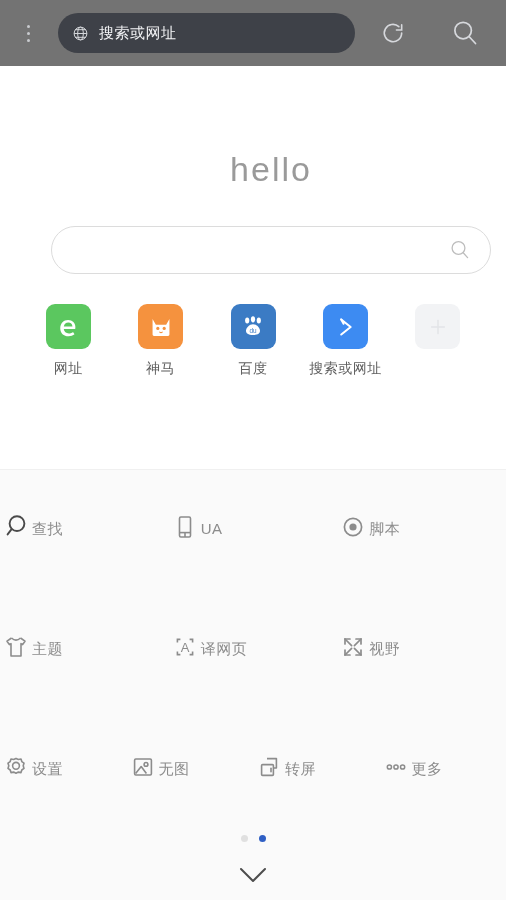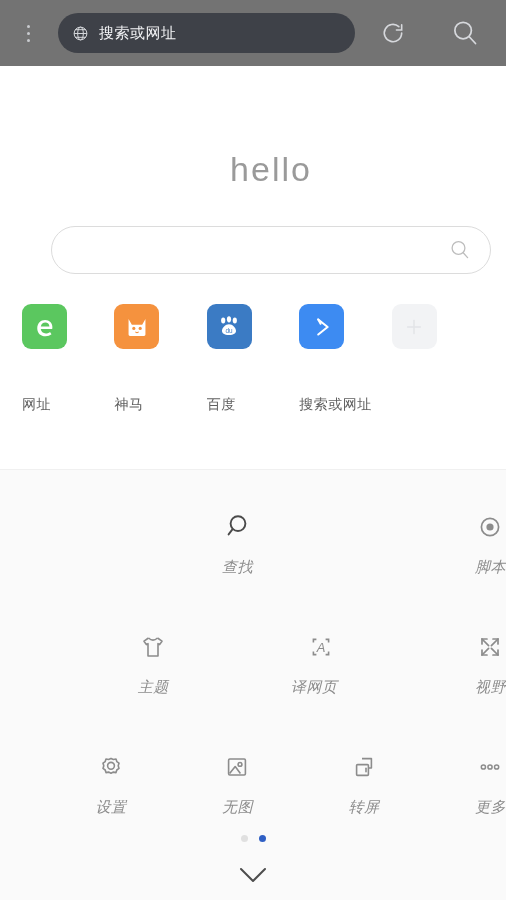--- a/index.html
+++ b/index.html
@@ -120,23 +120,22 @@
   .shortcuts {
     display: flex;
     margin: 30px 0 0 0;
     padding: 0 22px;
     box-sizing: border-box;
   }
   .shortcut {
     width: 96px;
     display: flex;
     flex-direction: column;
-    align-items: flex-start;
-    cursor: pointer;
-    gap: 36px;
+    align-items: center;
+    cursor: pointer;
   }
   .tile {
     width: 45px;
     height: 45px;
     border-radius: 9px;
     display: flex;
     align-items: center;
     justify-content: center;
     overflow: hidden;
   }
@@ -165,27 +164,26 @@
     padding-top: 26px;
   }
   .tool-row {
     display: flex;
     margin-bottom: 0;
   }
   .tool {
     flex: 1 1 25%;
     height: 120px;
     display: flex;
-    flex-direction: column;
-    align-items: flex-end;
+    flex-direction: row;
+    align-items: flex-start;
     justify-content: flex-start;
     padding-top: 12px;
     box-sizing: border-box;
     cursor: pointer;
-    font-style: italic;
   }
   .tool-ico {
     height: 38px;
     display: flex;
     align-items: center;
     justify-content: center;
   }
   .tool-label {
     margin-top: 12px;
     font-size: 15px;
@@ -337,20 +335,30 @@
       <div class="tool">
         <div class="tool-ico">
           <svg width="32" height="32" viewBox="0 0 32 32" fill="none" stroke="#4a4a4a" stroke-width="1.9" stroke-linecap="round">
             <circle cx="17" cy="12.6" r="7.4"></circle>
             <line x1="11.6" y1="18.2" x2="7.6" y2="23.4"></line>
           </svg>
         </div>
         <div class="tool-label">查找</div>
       </div>
 
+      <div class="tool">
+        <div class="tool-ico">
+          <svg width="32" height="32" viewBox="0 0 32 32" fill="none" stroke="#8c8c8c" stroke-width="1.6">
+            <rect x="10.5" y="6" width="11" height="20" rx="1.4"></rect>
+            <line x1="10.5" y1="21.6" x2="21.5" y2="21.6"></line>
+            <line x1="16" y1="21.6" x2="16" y2="26"></line>
+          </svg>
+        </div>
+        <div class="tool-label">UA</div>
+      </div>
 
       <div class="tool">
         <div class="tool-ico">
           <svg width="32" height="32" viewBox="0 0 32 32" fill="none">
             <circle cx="16" cy="16" r="8.6" stroke="#8c8c8c" stroke-width="1.7"></circle>
             <circle cx="16" cy="16" r="3.6" fill="#8c8c8c"></circle>
           </svg>
         </div>
         <div class="tool-label">脚本</div>
       </div>

